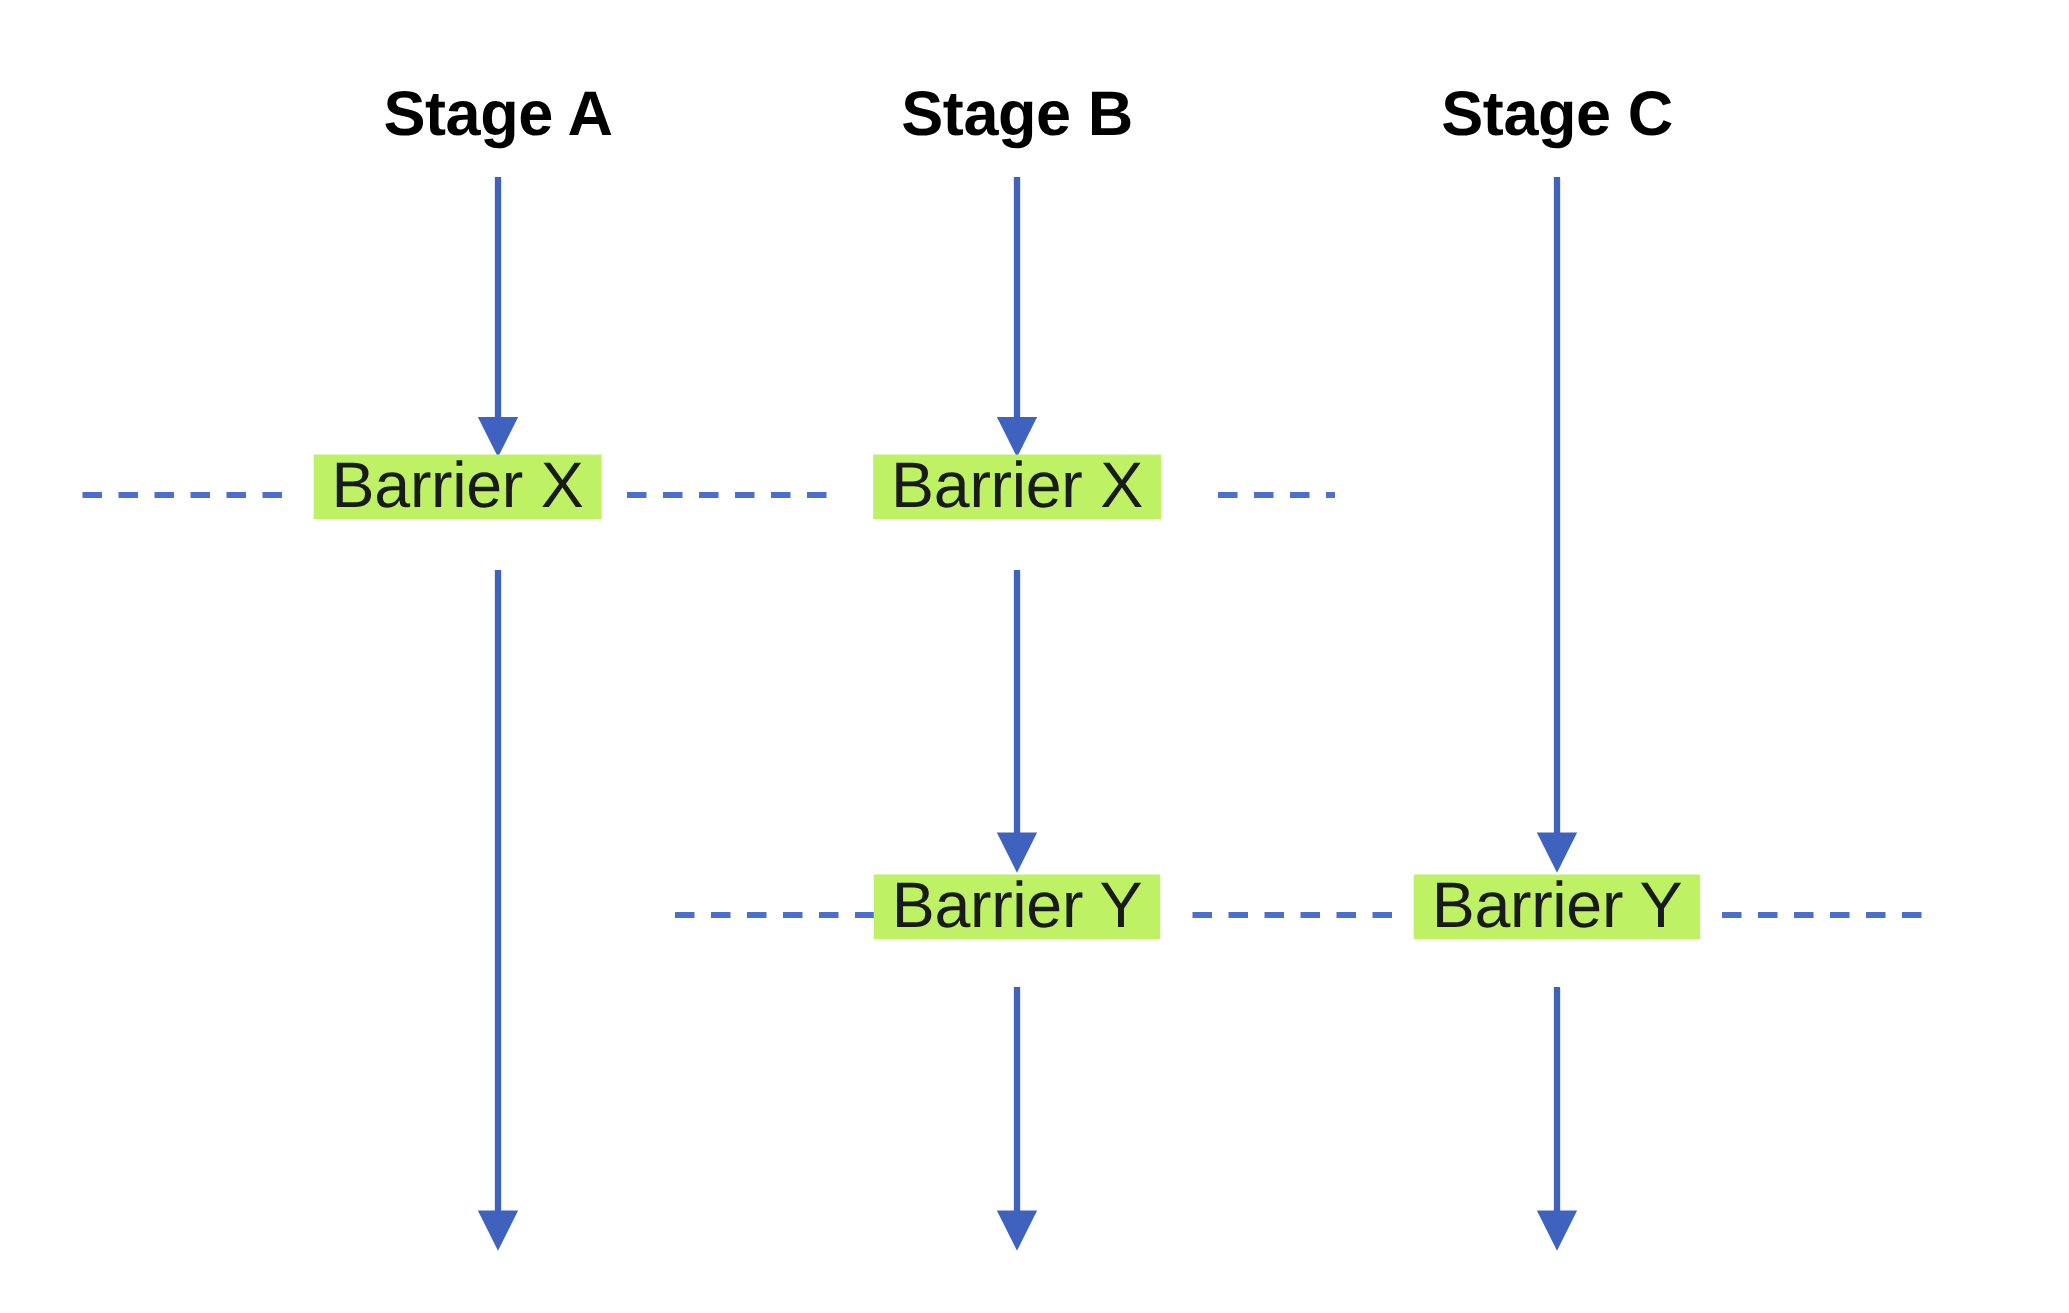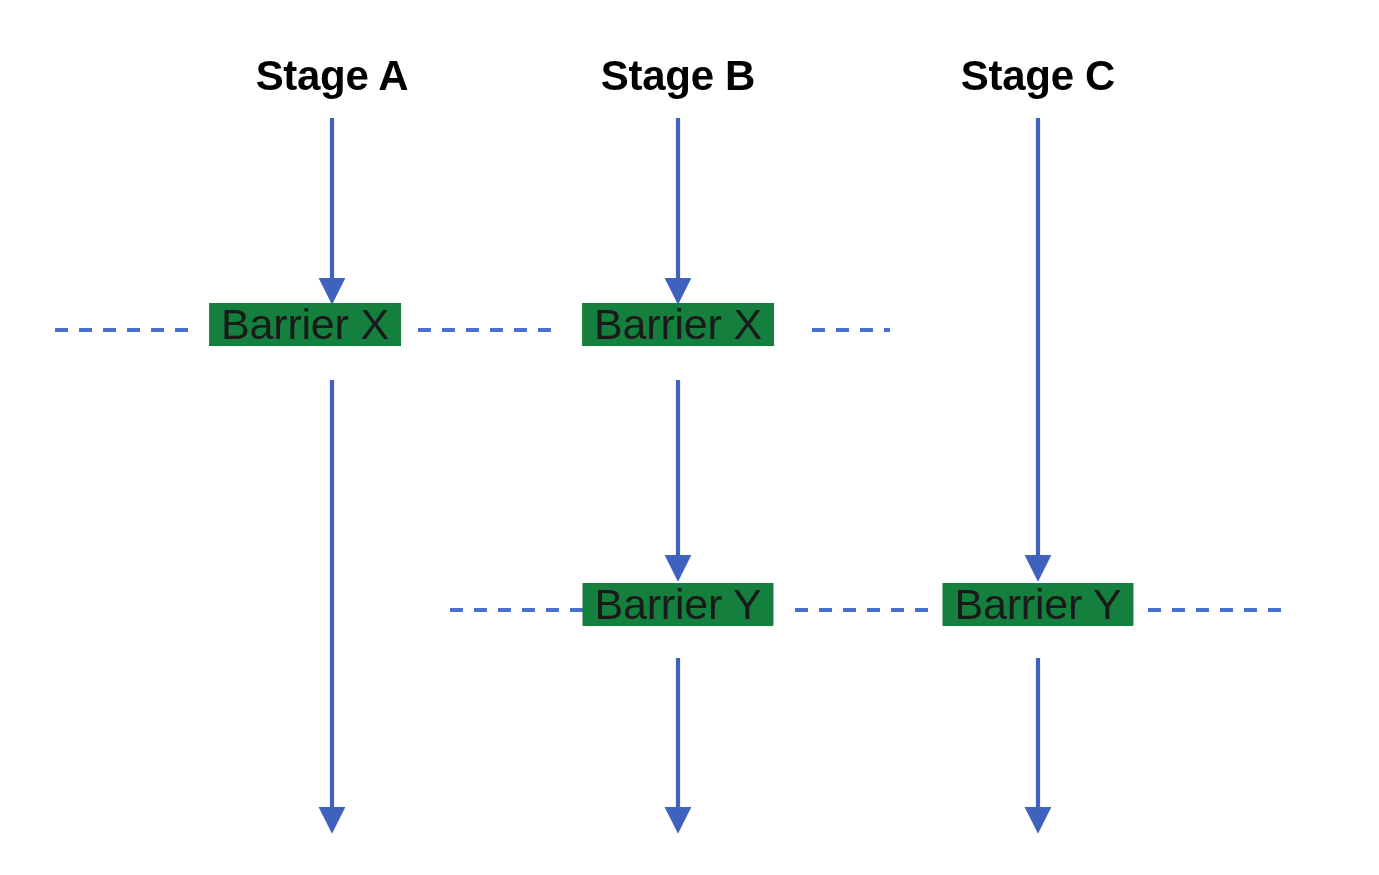--- a/index.html
+++ b/index.html
@@ -41,21 +41,21 @@
   }
   .barrier-label {
     position: absolute;
     font-family: "Liberation Sans", sans-serif;
     font-weight: normal;
     font-size: 43px;
     line-height: 1;
     color: #1a1a1a;
     white-space: nowrap;
     transform: translateX(-50%);
-    background: #15803d;
+    background: #bef264;
     padding: 0 12px;
     letter-spacing: -0.2px;
   }
 </style>
 </head>
 <body>
 
 <div id="diagram-canvas">
 
   <svg id="diagram-svg" viewBox="0 0 1379 875" aria-hidden="true">

